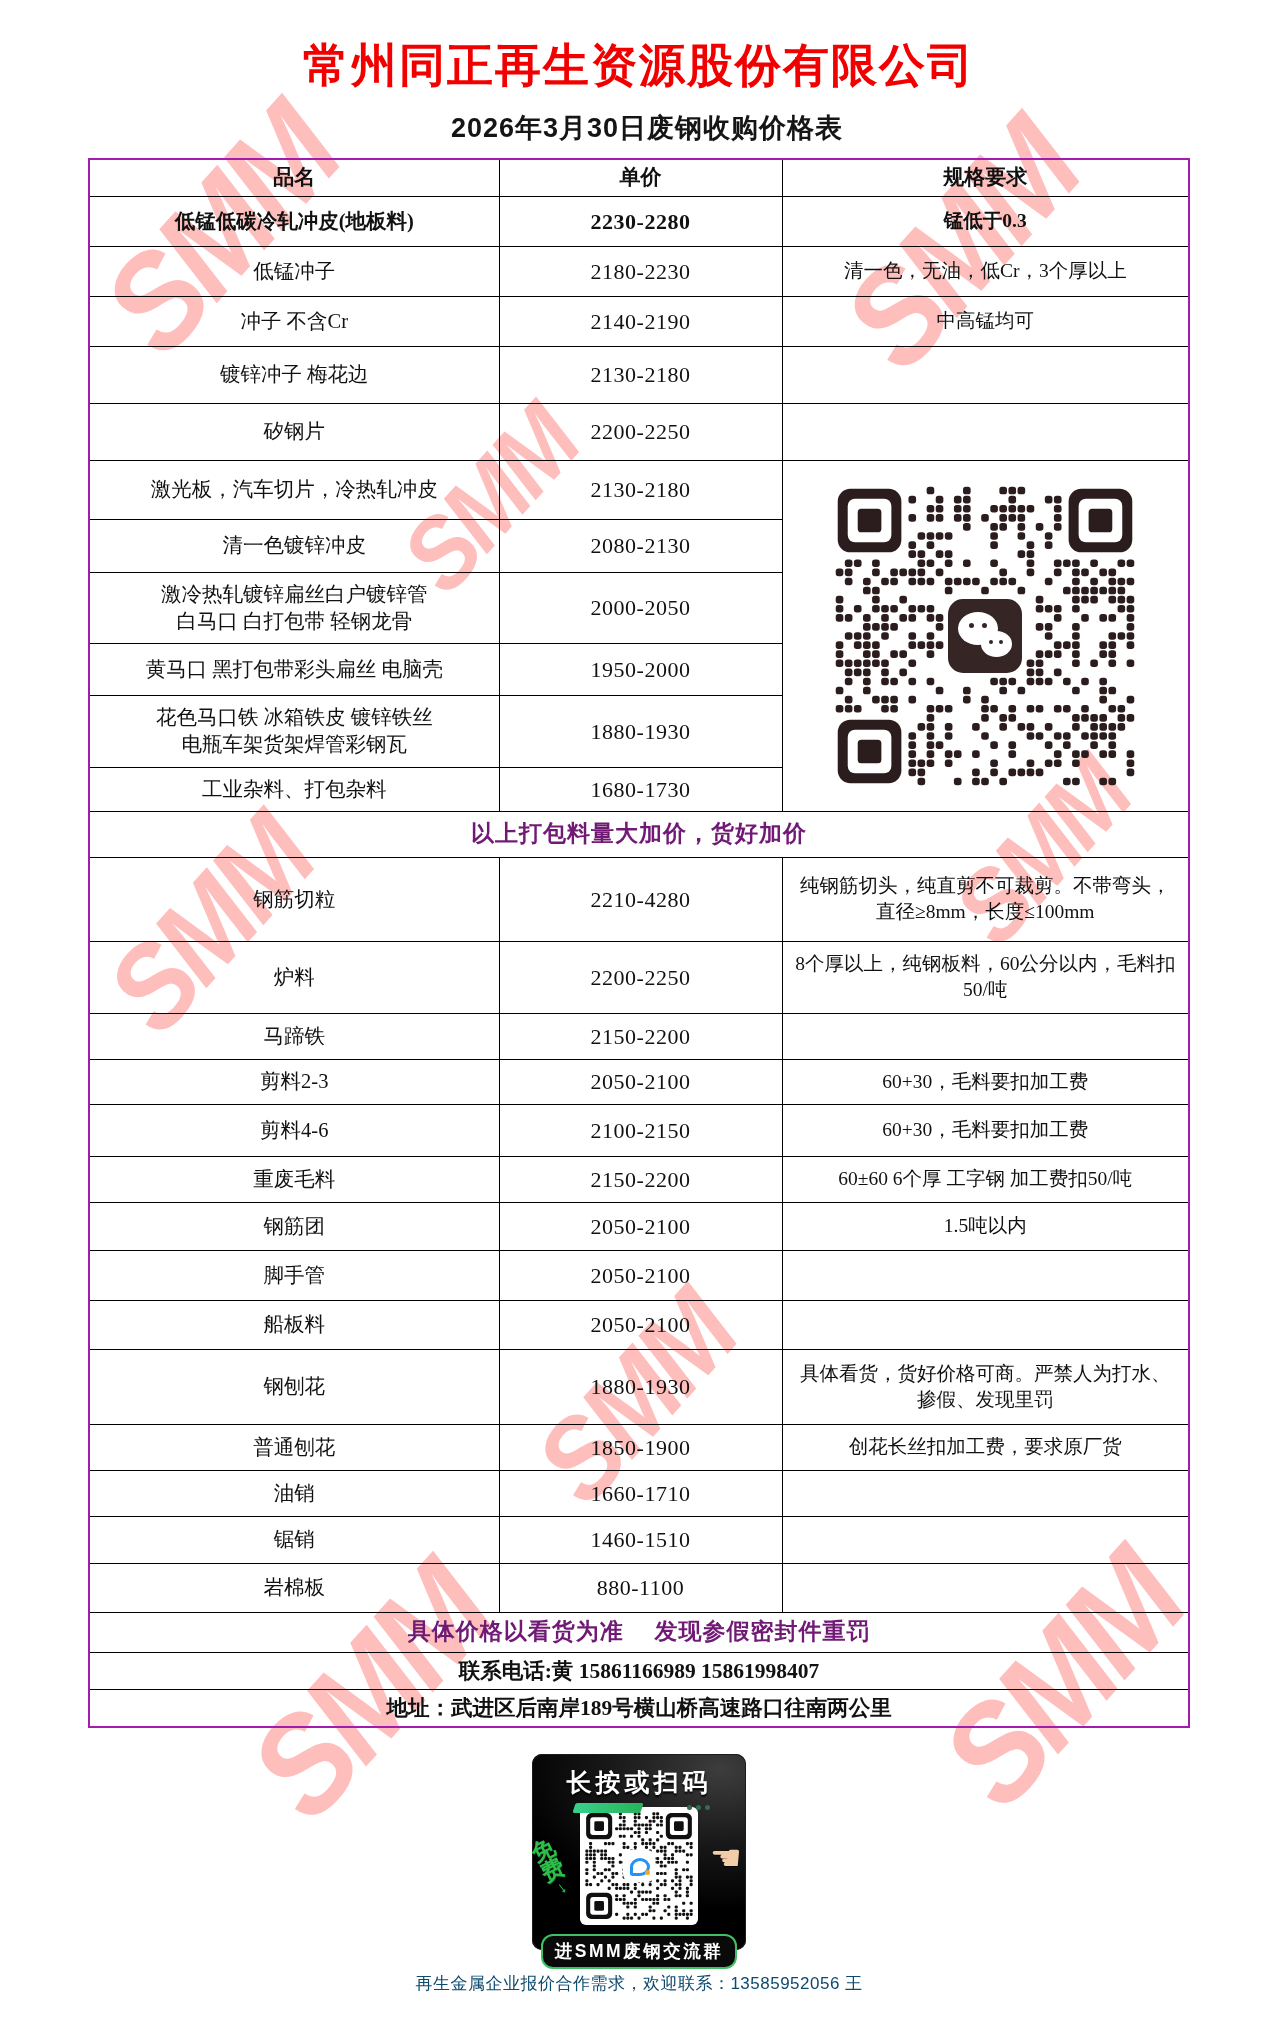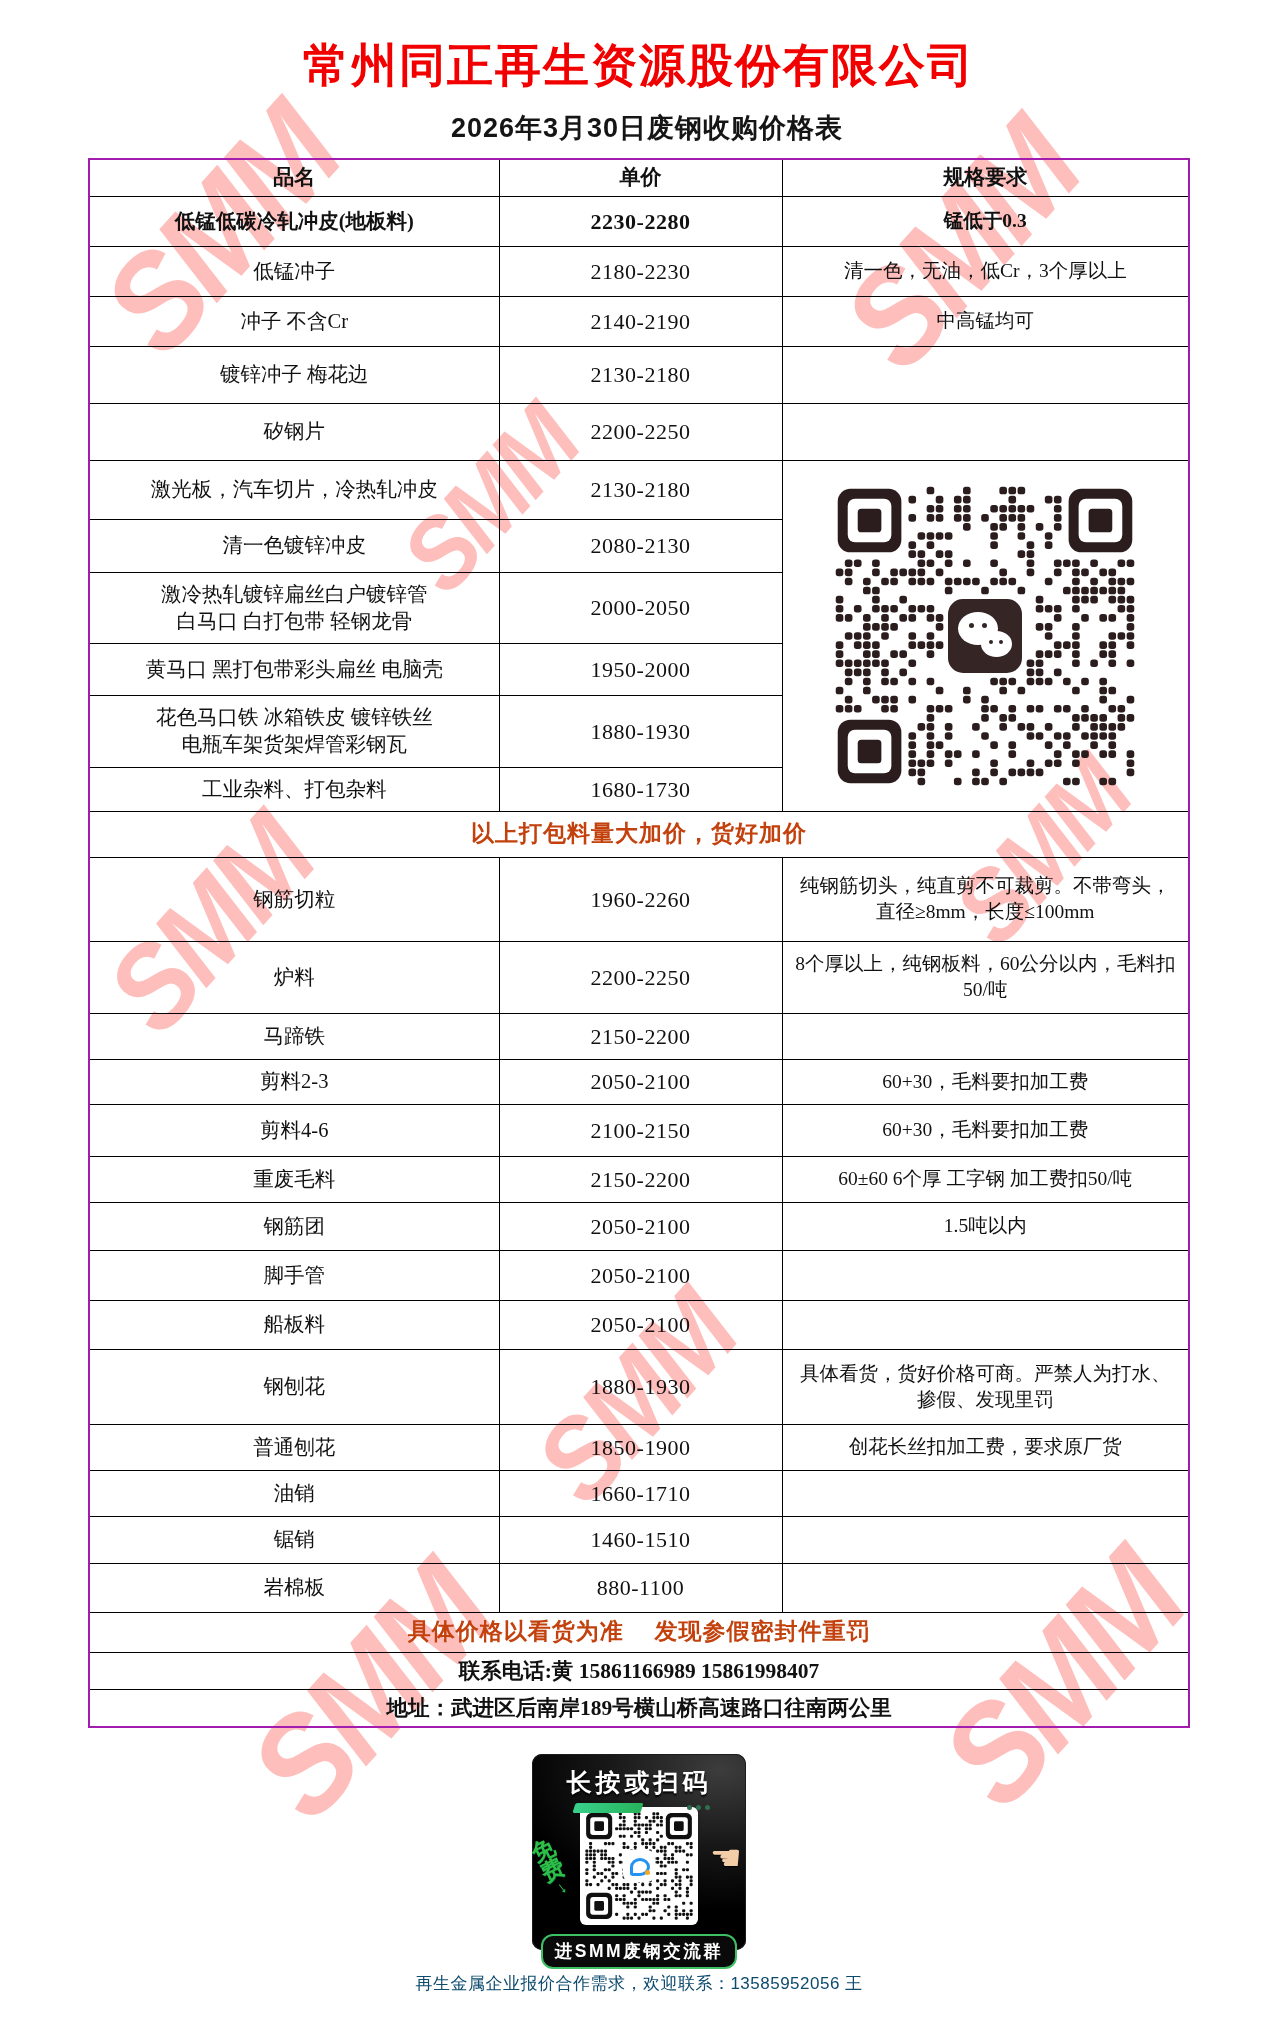--- a/index.html
+++ b/index.html
@@ -33,21 +33,21 @@
   table.price th,table.price td{
     border:1.5px solid #000;text-align:center;vertical-align:middle;
     padding:4px 8px;line-height:1.32;background:transparent;
   }
   th{font-size:21px;font-weight:bold;}
   td.name{font-size:20.5px;}
   td.price-val{font-size:22px;font-weight:500;letter-spacing:0.5px;}
   td.spec{font-size:19.5px;}
   tr.bold td{font-weight:bold;}
   tr.notice td{
-    color:#c2410c;font-weight:bold;font-size:23px;letter-spacing:1px;
+    color:#701a75;font-weight:bold;font-size:23px;letter-spacing:1px;
   }
   tr.contact-row td{font-weight:bold;font-size:21.5px;}
   tr.address-row td{font-weight:bold;font-size:21.5px;}
   td.qr-cell{padding:10px;}
   .qr-wrap{position:relative;width:300px;height:300px;margin:0 auto;}
   .qr-wrap svg{width:100%;height:100%;display:block;}
   .wx-logo{
     position:absolute;left:50%;top:50%;width:74px;height:74px;
     transform:translate(-50%,-50%);background:#352525;border-radius:15px;
   }
@@ -581,21 +581,21 @@
         </tr>
         <tr style="height: 44px;">
           <td class="name">工业杂料、打包杂料</td>
           <td class="price-val">1680-1730</td>
         </tr>
         <tr class="notice" style="height: 46px;">
           <td class="" colspan="3">以上打包料量大加价，货好加价</td>
         </tr>
         <tr style="height: 84px;">
           <td class="name">钢筋切粒</td>
-          <td class="price-val">1960-2260</td>
+          <td class="price-val">2210-4280</td>
           <td class="spec">纯钢筋切头，纯直剪不可裁剪。不带弯头，直径≥8mm，长度≤100mm</td>
         </tr>
         <tr style="height: 72px;">
           <td class="name">炉料</td>
           <td class="price-val">2200-2250</td>
           <td class="spec">8个厚以上，纯钢板料，60公分以内，毛料扣50/吨</td>
         </tr>
         <tr style="height: 46px;">
           <td class="name">马蹄铁</td>
           <td class="price-val">2150-2200</td>

